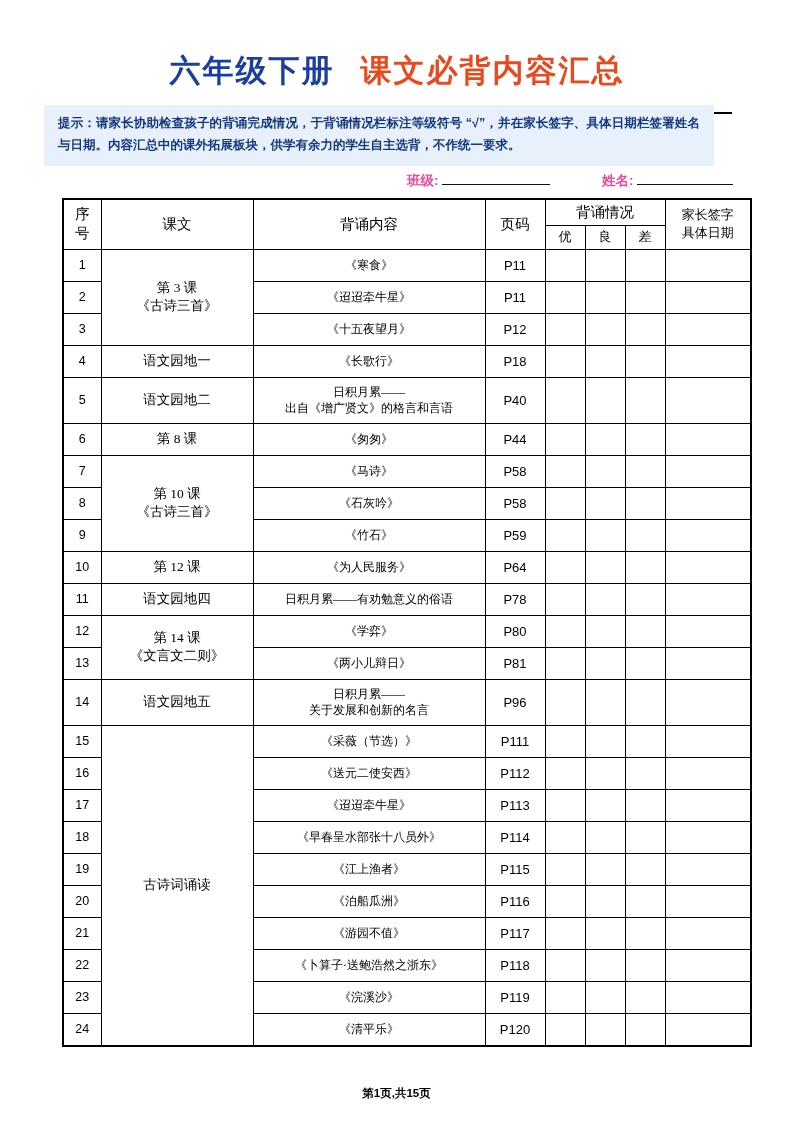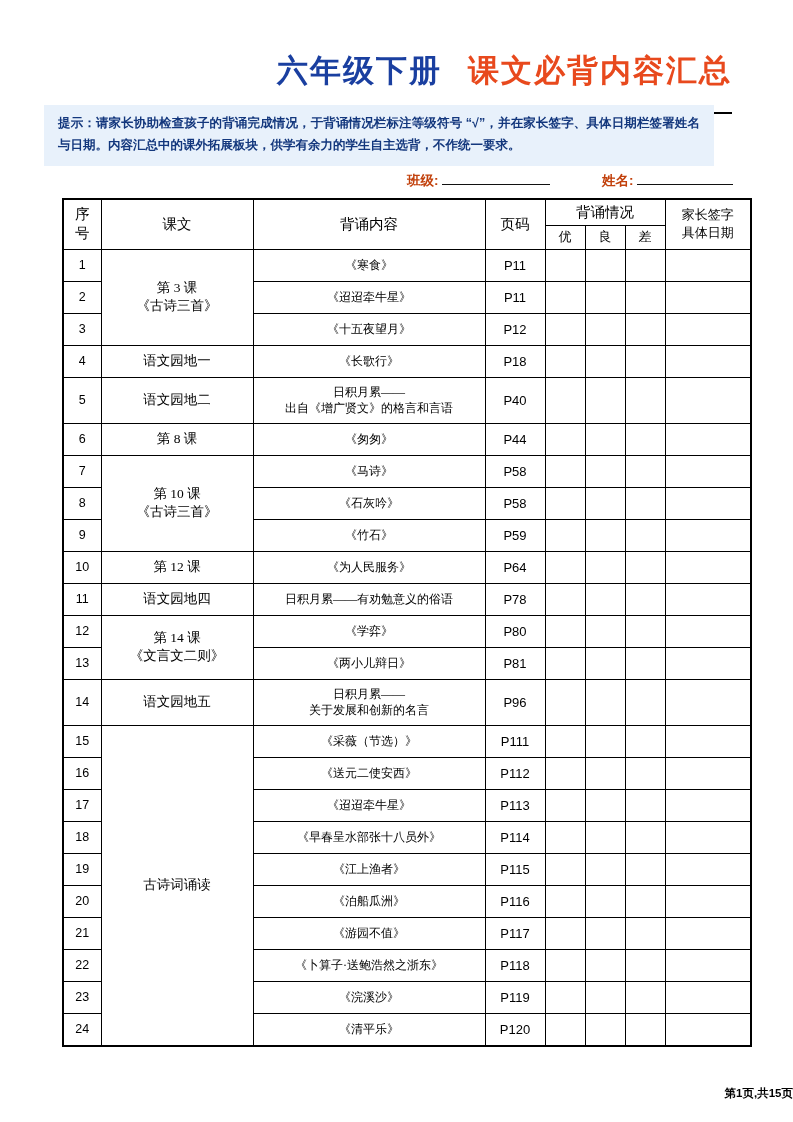--- a/index.html
+++ b/index.html
@@ -21,21 +21,21 @@
     height: 1122px;
     background: #fff;
   }
 
   
   .title-wrap {
     position: absolute;
     top: 50px;
     left: 62px;
     width: 670px;
-    text-align: right;
+    text-align: center;
     border-bottom: 2px solid #000000;
     padding-bottom: 20px;
   }
   .title-line {
     font-family: "Liberation Serif", "DejaVu Serif", serif;
     font-size: 31px;
     font-weight: bold;
     letter-spacing: 2px;
     white-space: nowrap;
   }
@@ -63,21 +63,21 @@
   
   .fillrow {
     position: absolute;
     top: 171px;
     left: 62px;
     width: 670px;
     height: 22px;
     font-family: "Liberation Sans", "DejaVu Sans", sans-serif;
     font-size: 13.5px;
     font-weight: bold;
-    color: #c2410c;
+    color: #ec4899;
   }
   .fillrow .item {
     position: absolute;
     white-space: nowrap;
   }
   .fillrow .item.cls { left: 345px; }
   .fillrow .item.nm  { left: 540px; }
   .blank {
     display: inline-block;
     border-bottom: 1px solid #111;
@@ -129,21 +129,21 @@
   .pageno { font-size: 13px; font-family: "Liberation Sans","DejaVu Sans",sans-serif; margin-top: 23px; }
   .vertical-label { font-size: 13.5px; }
   .small-head { font-size: 13px; }
 
   
   .footer {
     position: absolute;
     top: 1086px;
     left: 0;
     width: 793px;
-    text-align: right;
+    text-align: center;
     font-family: "Liberation Sans", "DejaVu Sans", sans-serif;
     font-size: 11.5px;
     color: #000;
     font-weight: bold;
   }
 </style>
 </head>
 <body>
 
 <div class="page">

